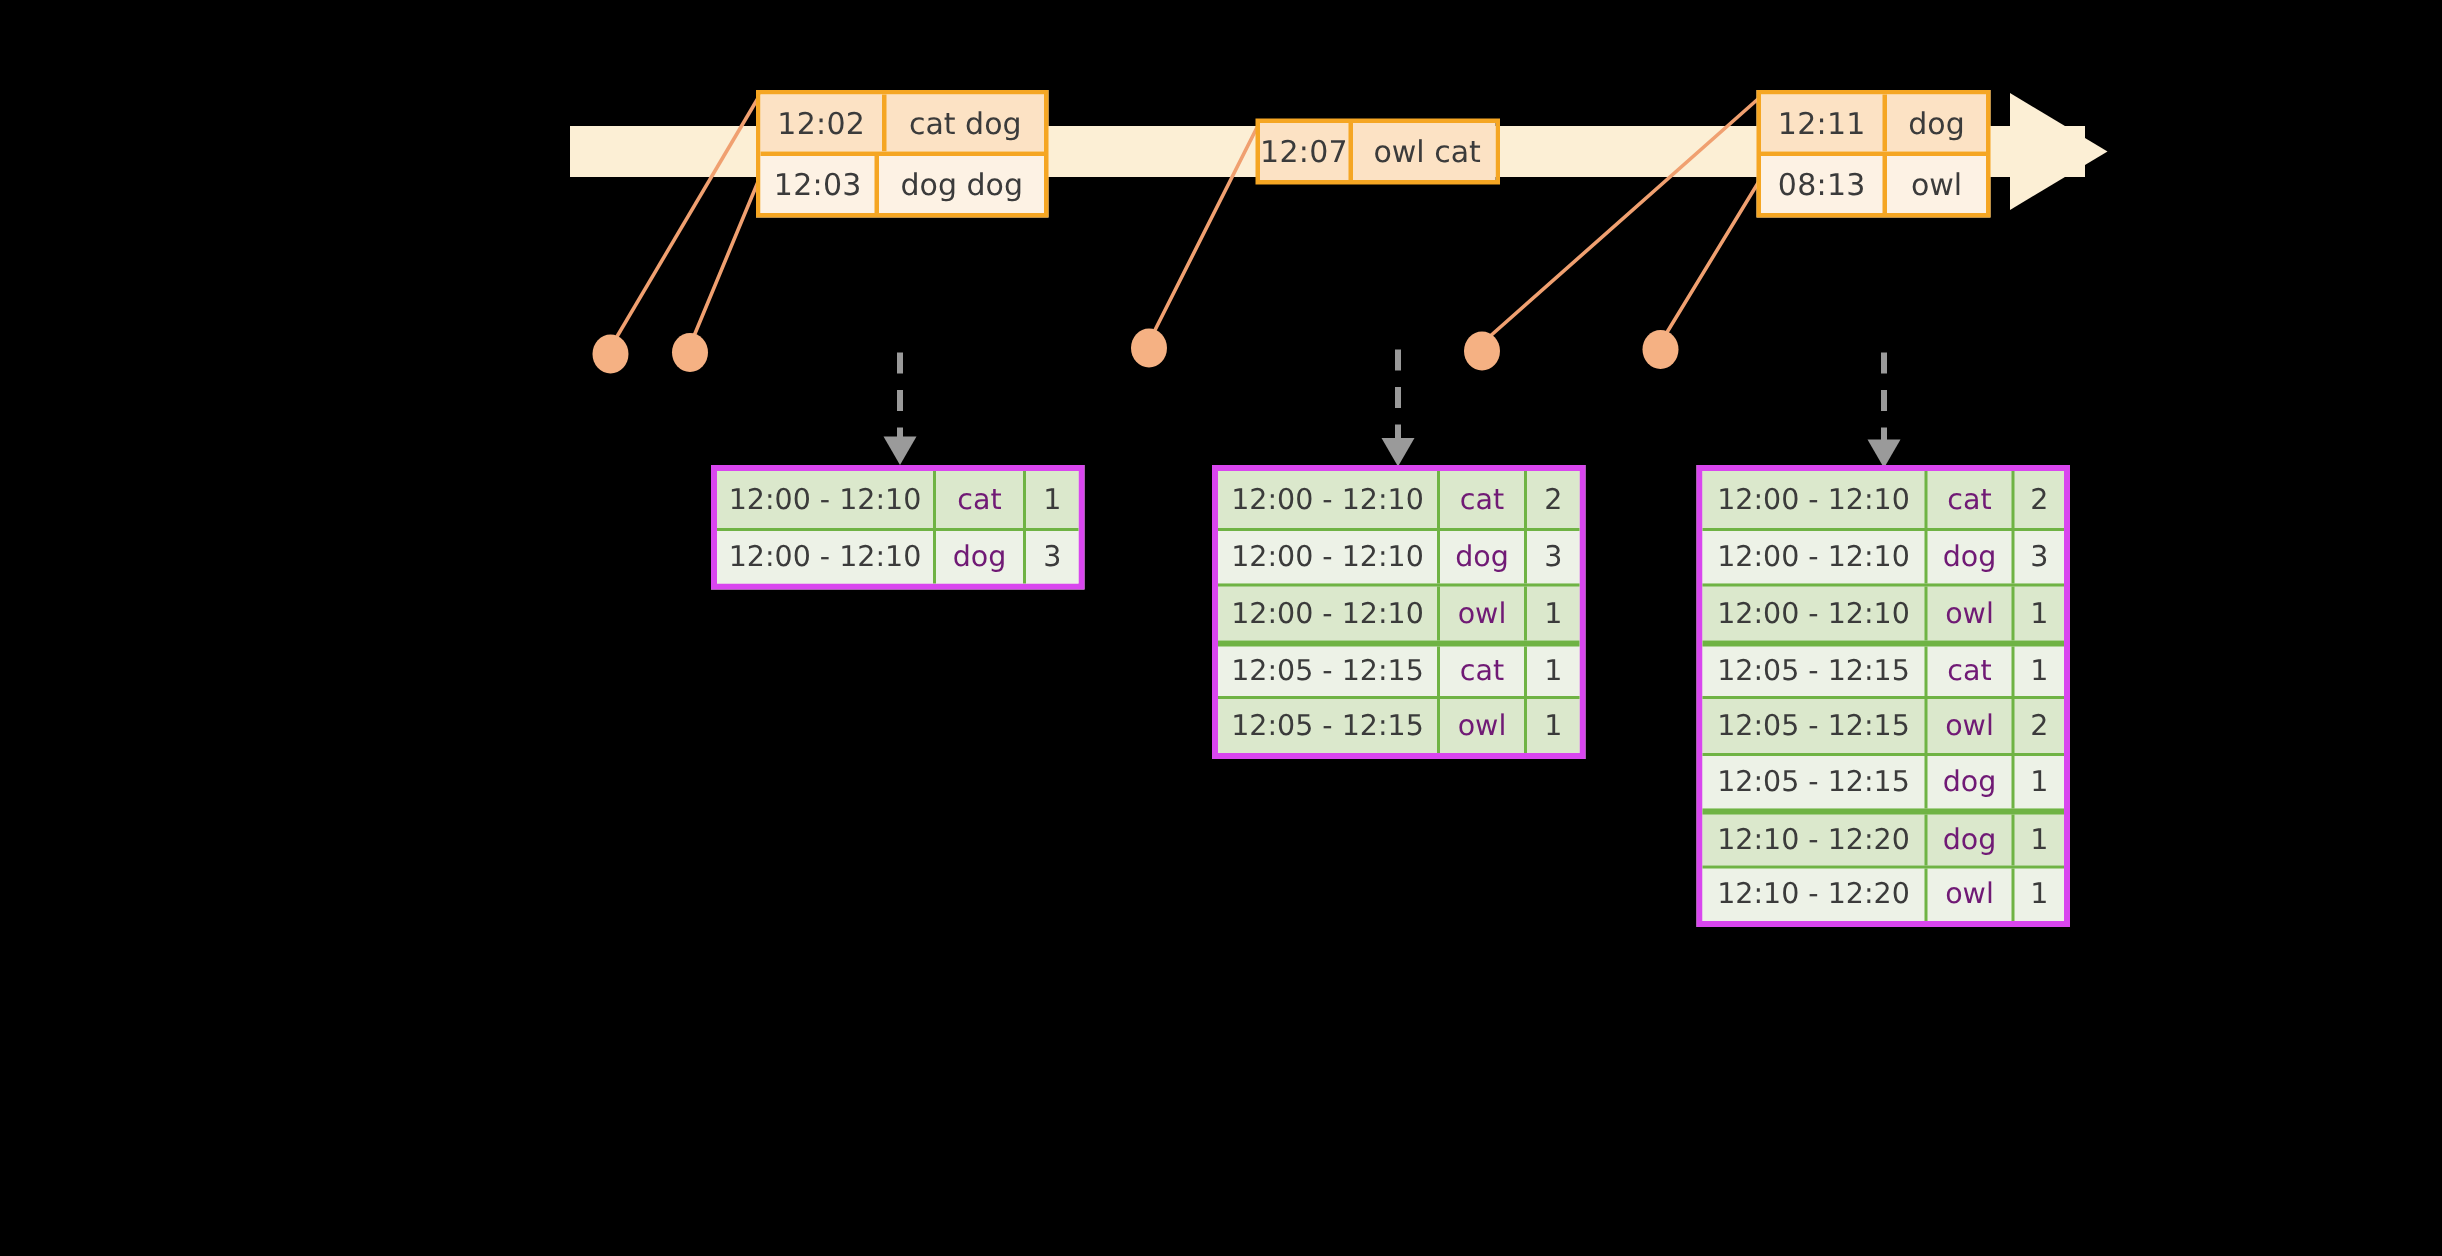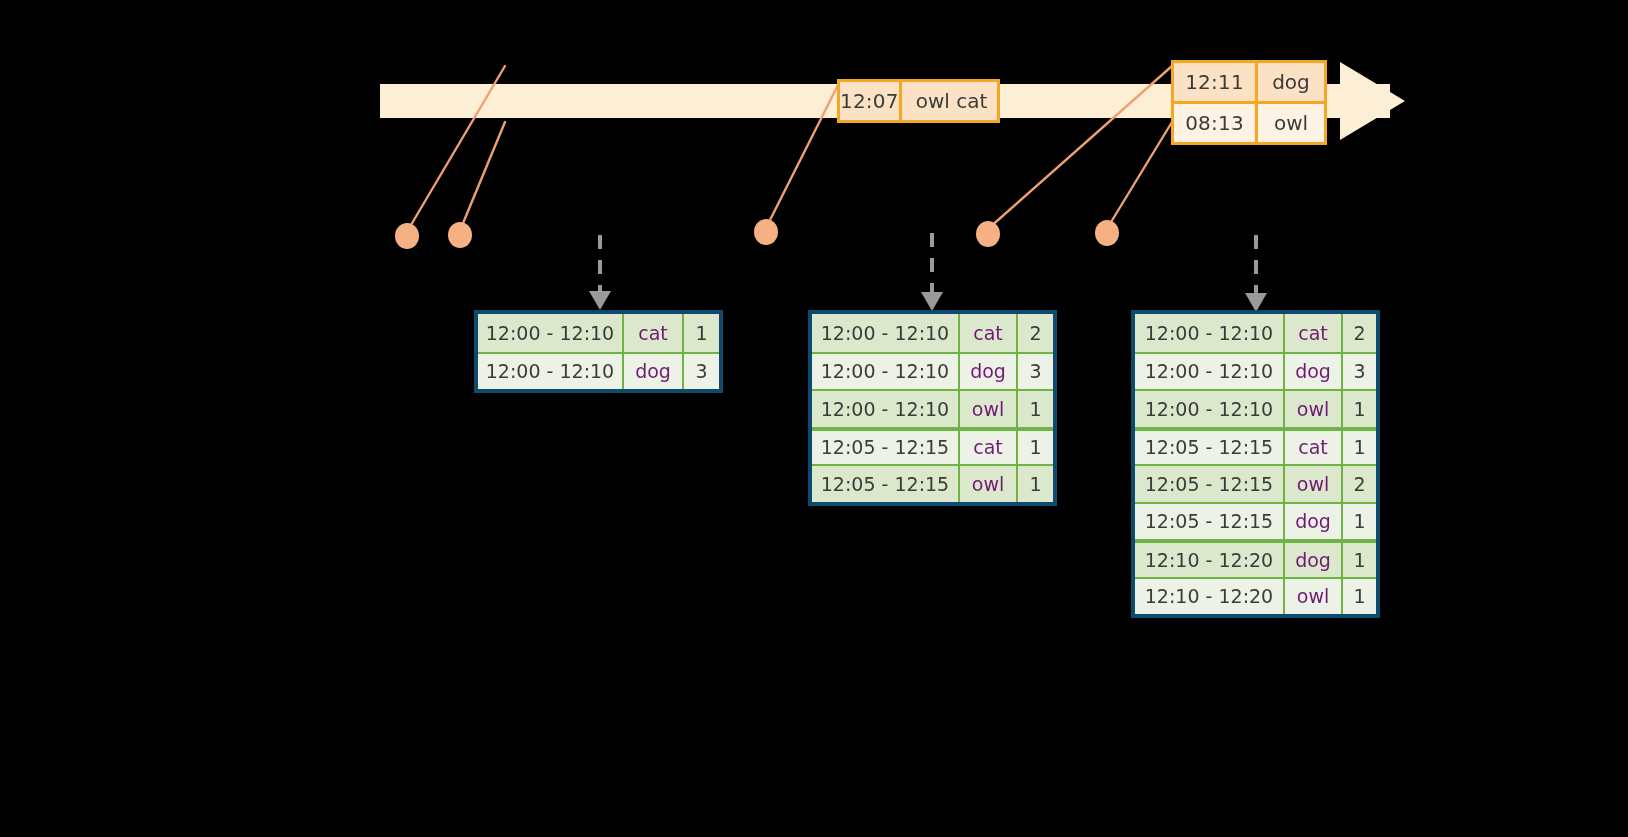--- a/index.html
+++ b/index.html
@@ -71,21 +71,21 @@
     justify-content: center;
     font-size: 20px;
     color: #3b3b3b;
     padding: 0 14px;
     white-space: nowrap;
   }
 
   
   .result-table {
     position: absolute;
-    border: 4px solid #0c4a6e;
+    border: 4px solid #d946ef;
     box-sizing: border-box;
     background: #E8F0DF;
     z-index: 4;
   }
   .res-row {
     display: flex;
     flex-direction: row;
     height: 37.5px;
     box-sizing: border-box;
   }
@@ -169,20 +169,30 @@
         <line x1="932" y1="233" x2="932" y2="293" stroke-dasharray="14,11"></line>
         <polygon points="921,292 943,292 932,311" fill="#9A9A9A" stroke="none"></polygon>
       </g>
       <g>
         <line x1="1256" y1="235" x2="1256" y2="294" stroke-dasharray="14,11"></line>
         <polygon points="1245,293 1267,293 1256,312" fill="#9A9A9A" stroke="none"></polygon>
       </g>
     </g>
   </svg>
 
+  <div class="event-box" style="left:504px; top:60px; width:195px;">
+    <div class="event-row shade-a">
+      <div class="event-time">12:02</div>
+      <div class="event-words">cat dog</div>
+    </div>
+    <div class="event-row shade-b">
+      <div class="event-time">12:03</div>
+      <div class="event-words">dog dog</div>
+    </div>
+  </div>
 
   <div class="event-box" style="left:837px; top:79px; width:163px;">
     <div class="event-row shade-a">
       <div class="event-time">12:07</div>
       <div class="event-words">owl cat</div>
     </div>
   </div>
 
   <div class="event-box" style="left:1171px; top:60px; width:156px;">
     <div class="event-row shade-a">

